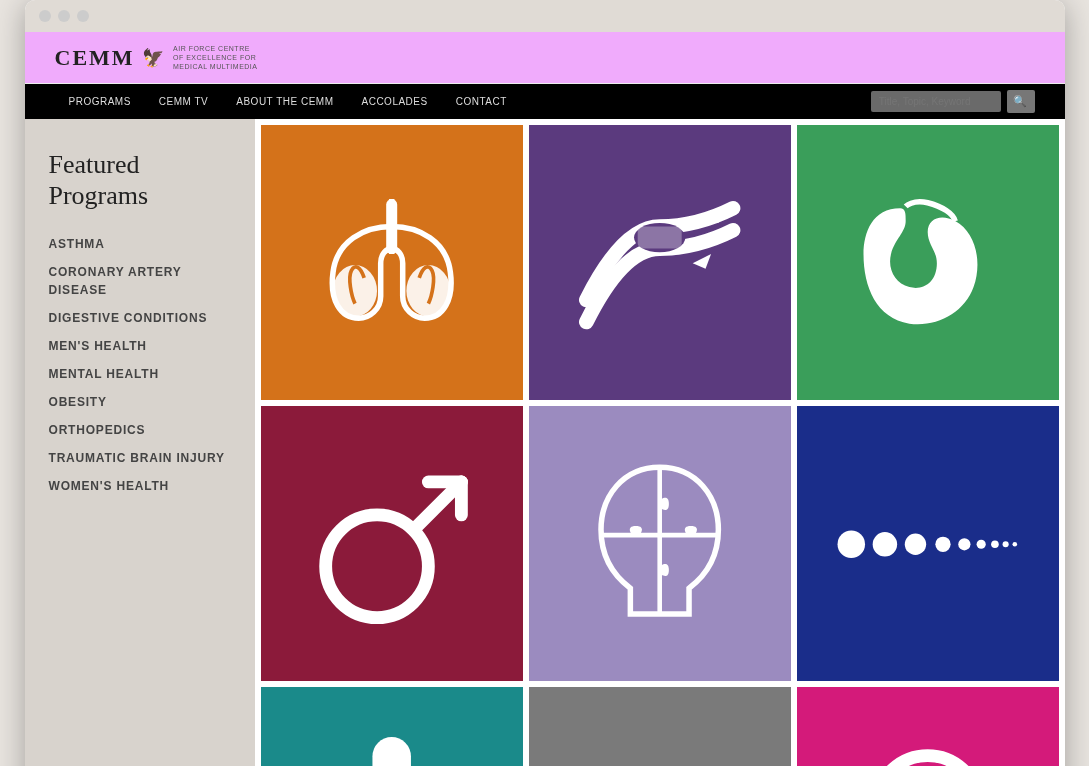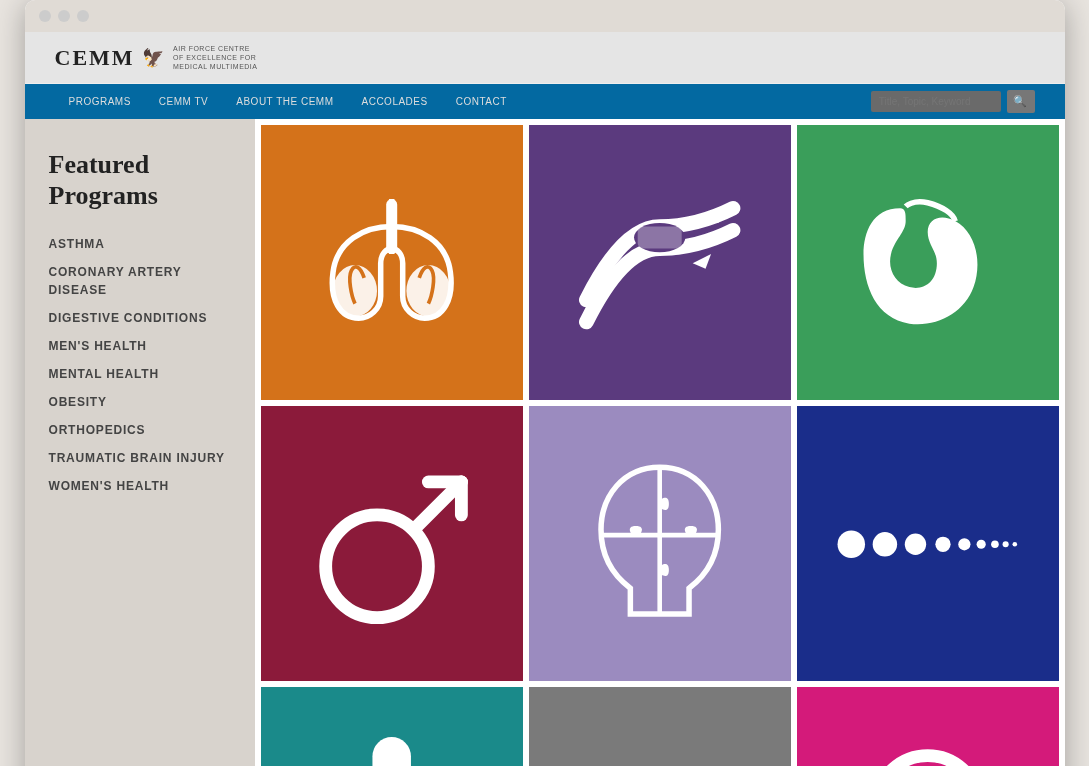--- a/index.html
+++ b/index.html
@@ -31,21 +31,21 @@
 
     .browser-btn {
       width: 12px;
       height: 12px;
       border-radius: 50%;
       background: #ccc;
     }
 
     
     .site-header {
-      background: #e5e5e5;
+      background: #f0abfc;
       padding: 12px 30px;
       display: flex;
       align-items: center;
       border-bottom: 1px solid #eee;
     }
 
     .logo-area {
       display: flex;
       align-items: center;
       gap: 8px;
@@ -67,21 +67,21 @@
     .logo-subtitle {
       font-size: 7px;
       color: #555;
       line-height: 1.3;
       text-transform: uppercase;
       letter-spacing: 0.5px;
     }
 
     
     .site-nav {
-      background: #0369a1;
+      background: #000000;
       padding: 0 30px;
       display: flex;
       align-items: center;
       justify-content: space-between;
     }
 
     .nav-links {
       display: flex;
       gap: 0;
     }
@@ -132,21 +132,21 @@
     
     .sidebar {
       width: 230px;
       background: #d8d3cd;
       padding: 30px 24px;
       flex-shrink: 0;
     }
 
     .sidebar-title {
       font-size: 26px;
-      font-weight: bold;
+      font-weight: normal;
       color: #222;
       line-height: 1.2;
       margin-bottom: 22px;
       font-family: Georgia, serif;
     }
 
     .sidebar-menu {
       list-style: none;
     }
 

